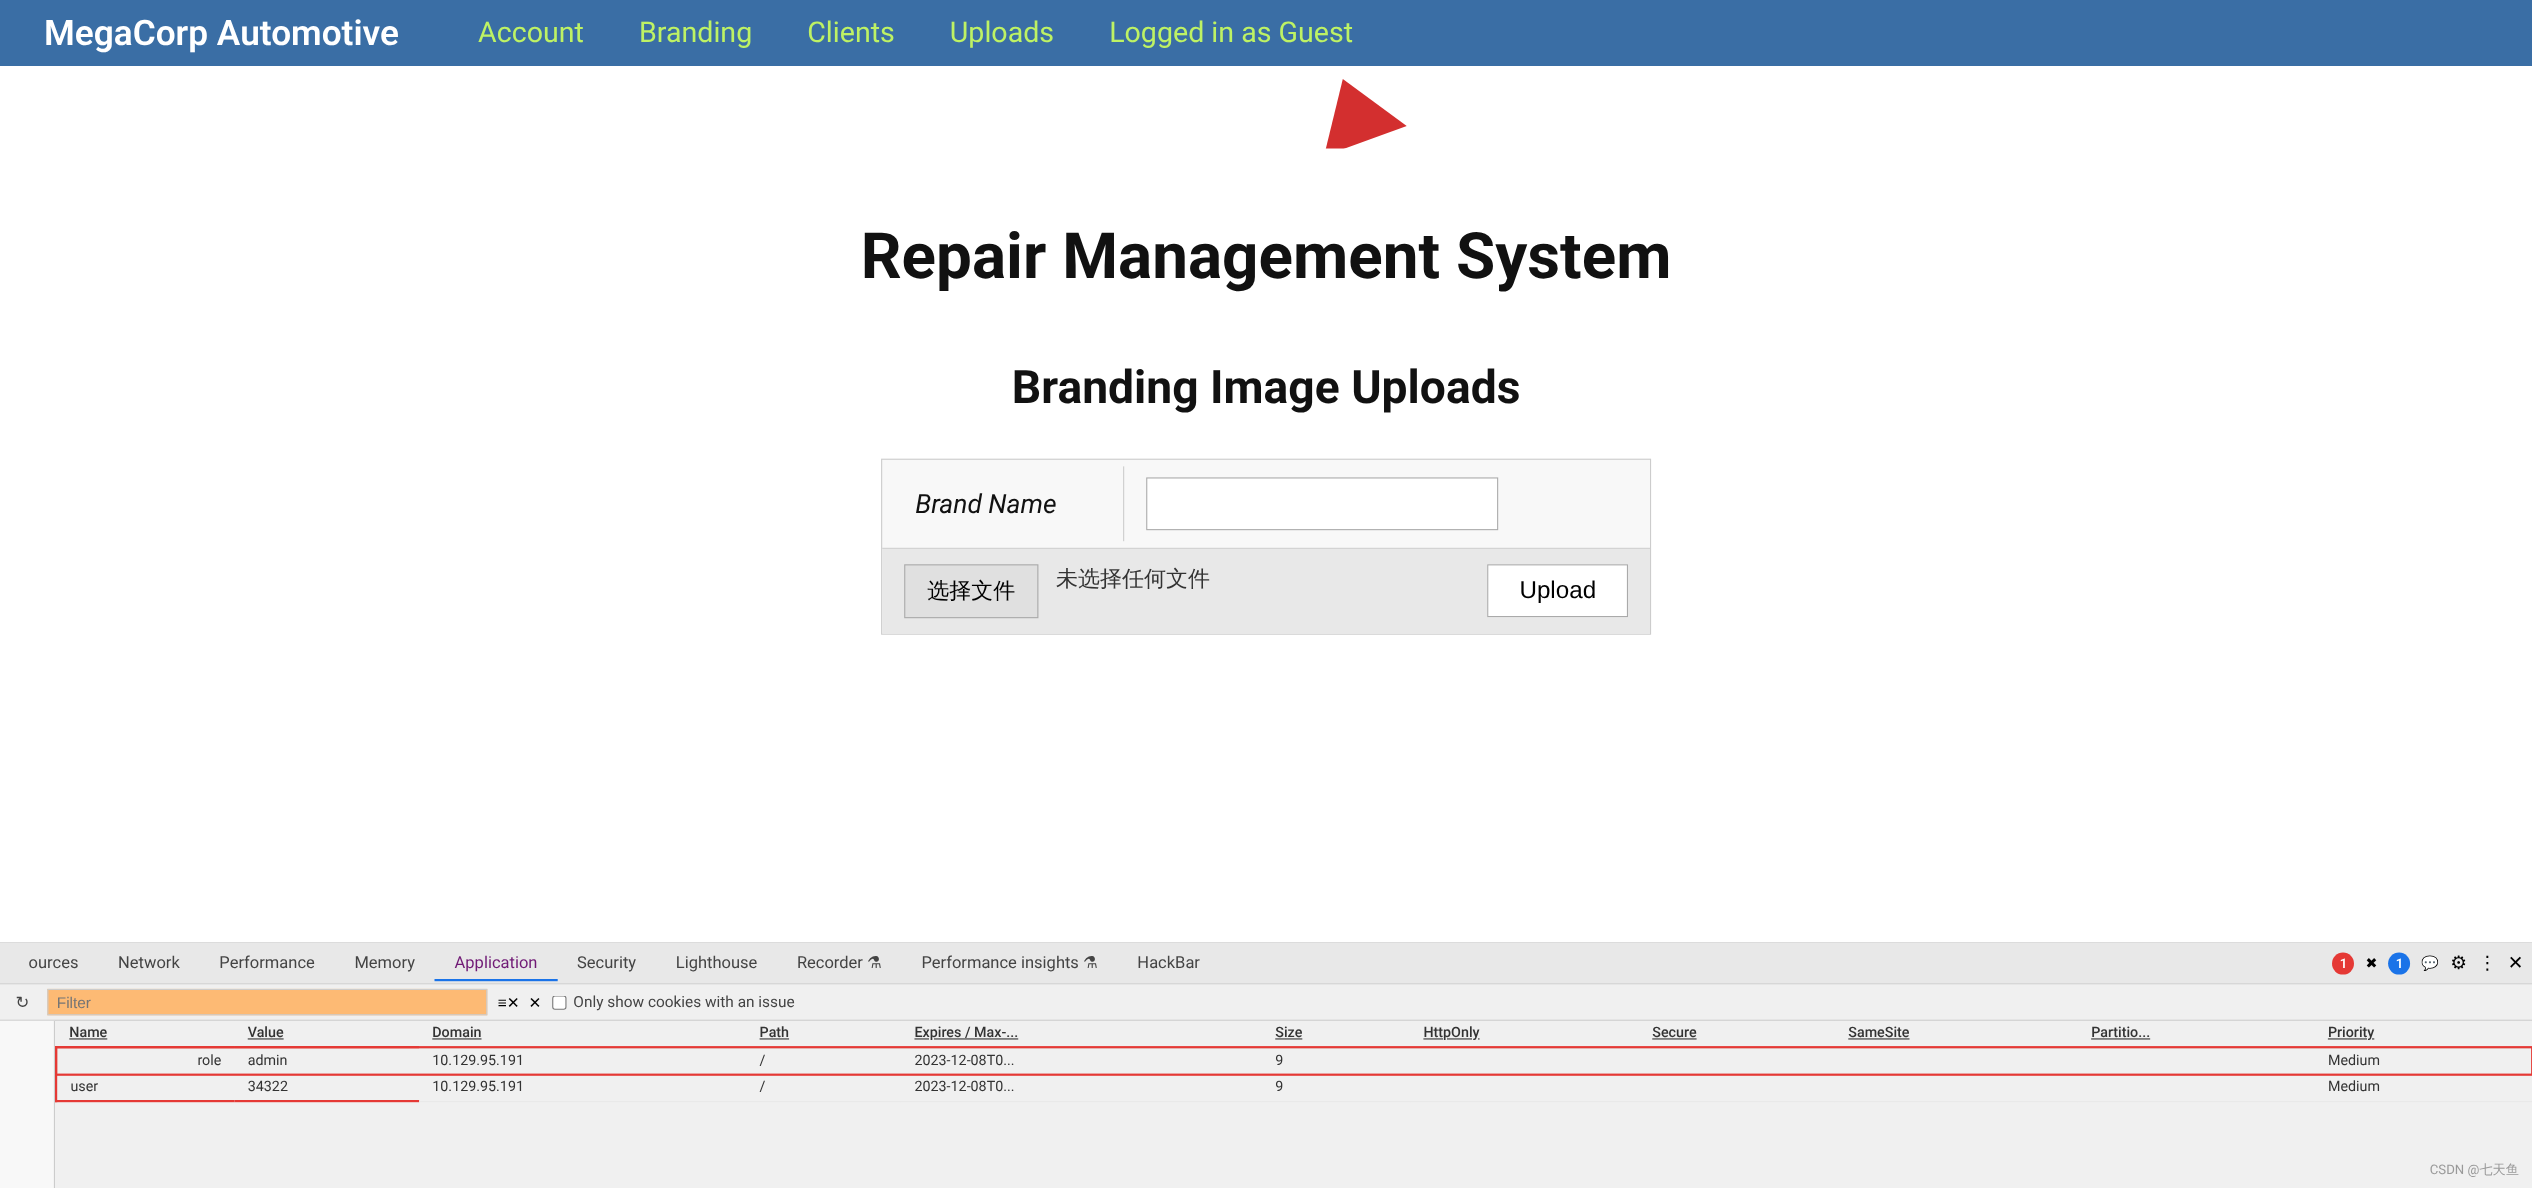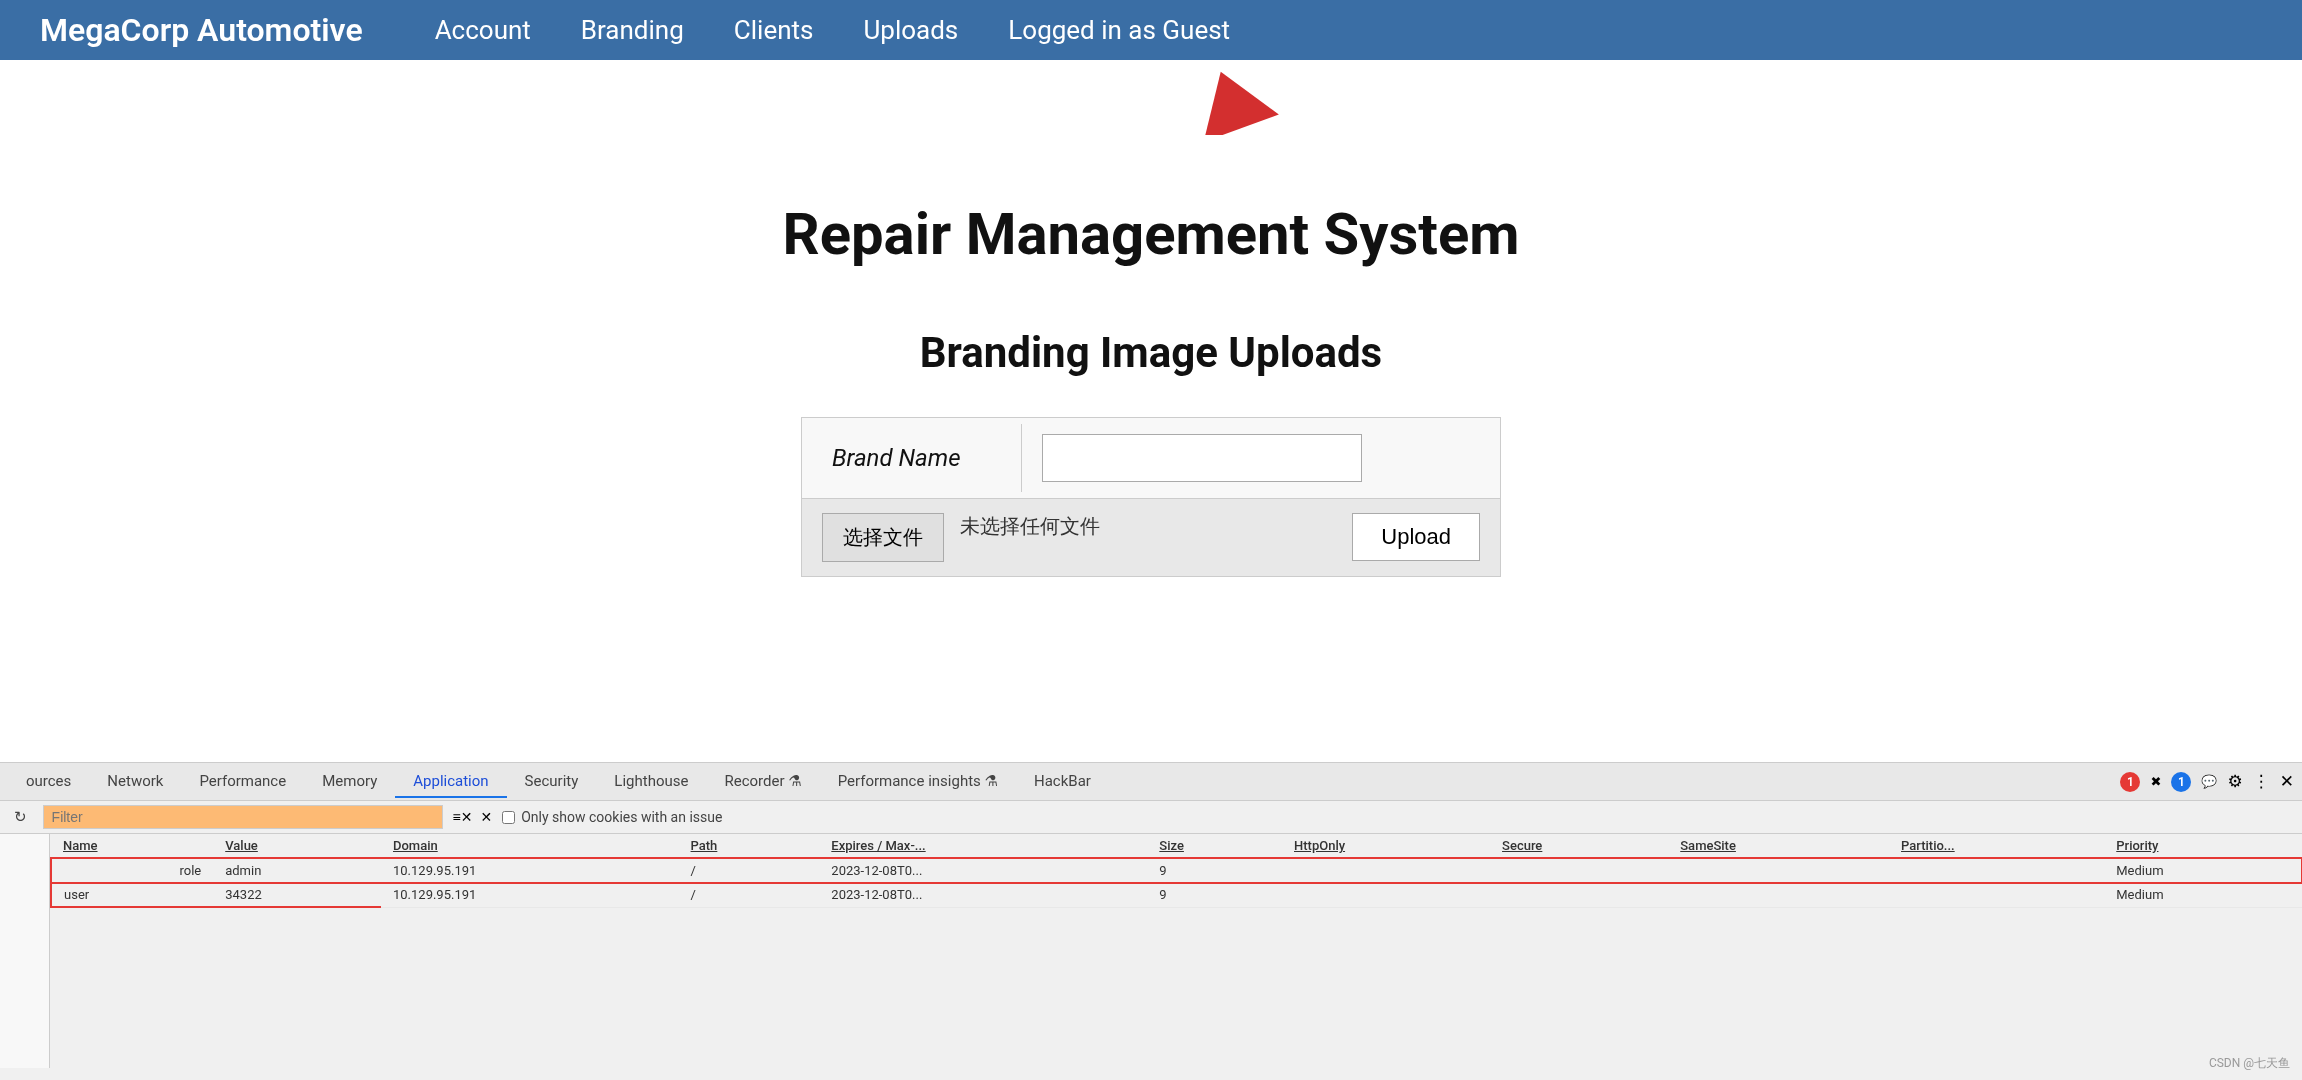--- a/index.html
+++ b/index.html
@@ -19,21 +19,21 @@
       font-size: 32px;
       font-weight: 600;
       white-space: nowrap;
     }
     .header-nav {
       display: flex;
       gap: 50px;
       align-items: center;
     }
     .header-nav a {
-      color: #ffffff;
+      color: #bef264;
       font-size: 26px;
       text-decoration: none;
       cursor: pointer;
     }
 
     
     .main-content {
       padding: 60px 40px 40px;
       display: flex;
       flex-direction: column;
@@ -126,41 +126,41 @@
     }
 
     
     .devtools-panel {
       position: fixed;
       bottom: 0;
       left: 0;
       right: 0;
       background: #f0f0f0;
       border-top: 1px solid #ccc;
-      height: 318px;
+      height: 224px;
     }
     .devtools-tabs {
       display: flex;
       align-items: center;
       background: #e8e8e8;
       border-bottom: 1px solid #ccc;
       padding: 0 8px;
       height: 38px;
       gap: 0;
     }
     .devtools-tab {
       padding: 6px 18px;
       font-size: 15px;
       color: #444;
       cursor: pointer;
       white-space: nowrap;
       border-bottom: 2px solid transparent;
     }
     .devtools-tab.active {
-      color: #1d4ed8;
+      color: #701a75;
       border-bottom: 2px solid #1a73e8;
     }
     .devtools-toolbar {
       display: flex;
       align-items: center;
       padding: 4px 8px;
       border-bottom: 1px solid #ccc;
       background: #f0f0f0;
       gap: 10px;
     }

